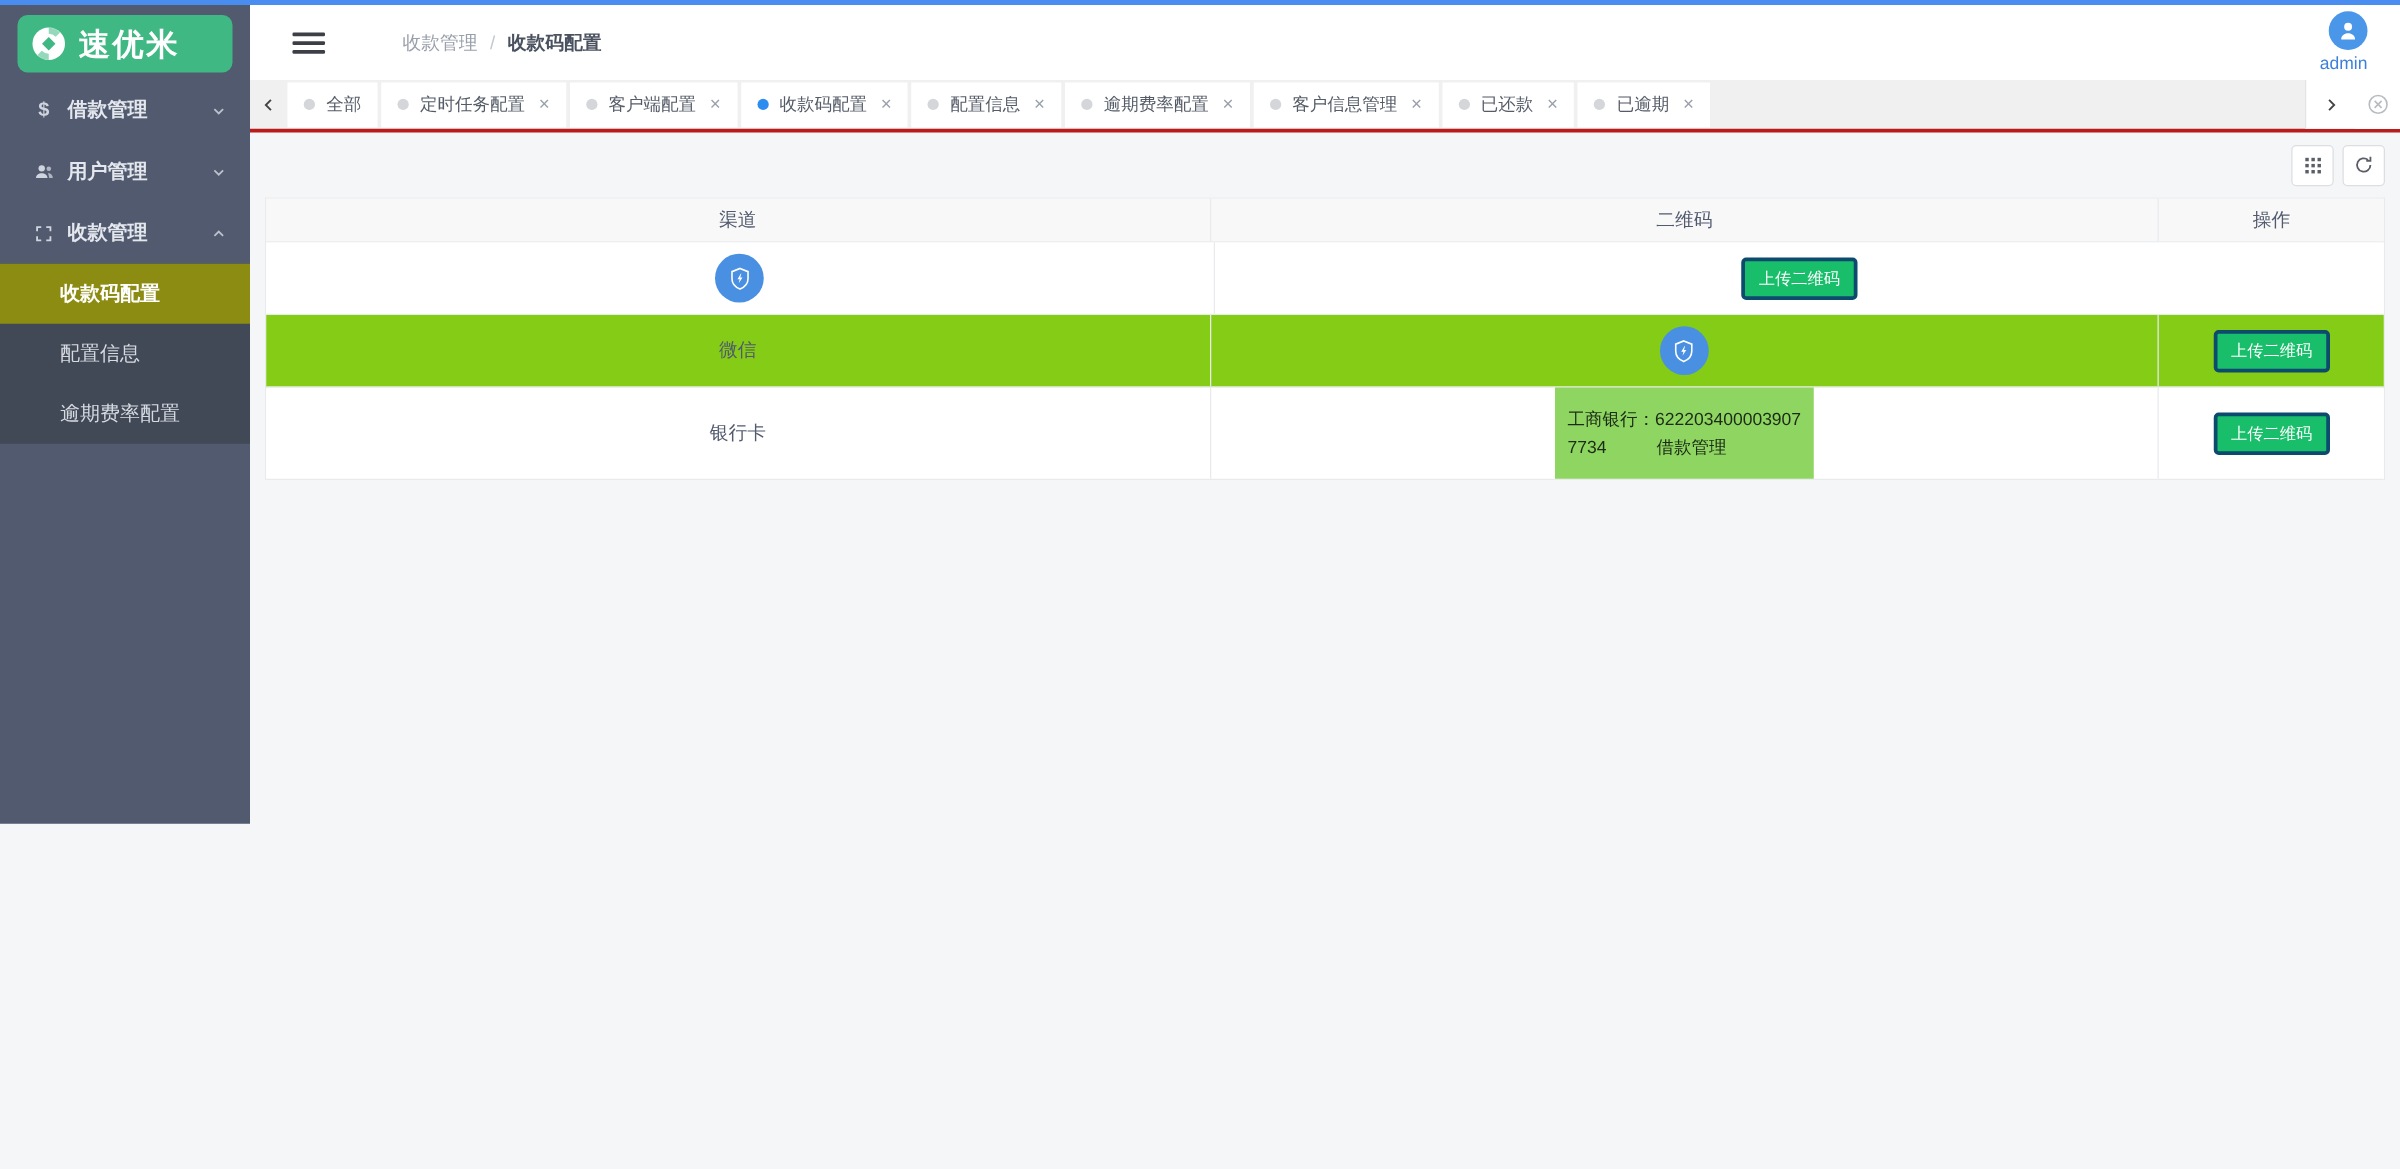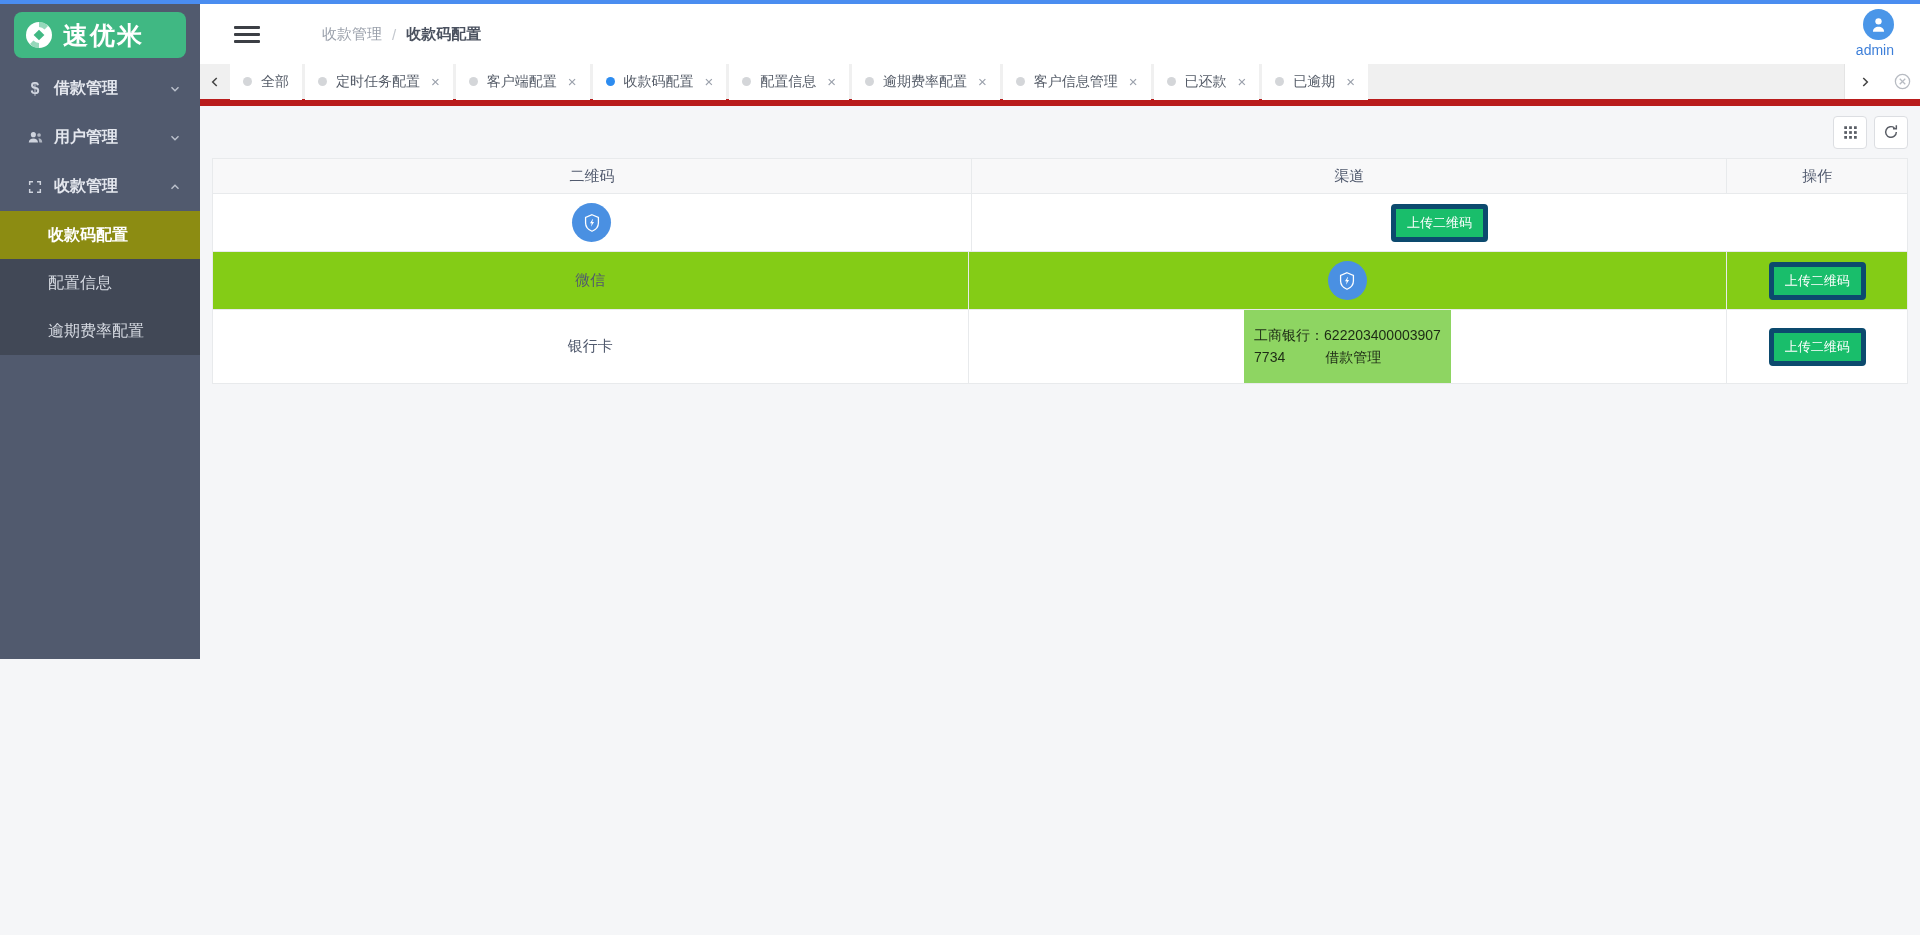--- a/index.html
+++ b/index.html
@@ -35,21 +35,21 @@
   .bc-parent { color:#9aa0ab; }
   .bc-sep { color:#c3c7ce; }
   .bc-current { color:#4a515f; font-weight:bold; }
   .user-block { position:absolute; right:26px; top:5px; display:flex; flex-direction:column;
     align-items:flex-end; cursor:pointer; }
   .avatar { width:31px; height:31px; border-radius:50%; background:#4a96e8;
     display:flex; align-items:center; justify-content:center; }
   .user-name { margin-top:2px; font-size:14px; color:#3d7fd9; }
 
   
-  .tabbar { height:42px; background:#f0f0f0; display:flex; align-items:stretch; border-bottom:7px solid #b91c1c; }
+  .tabbar { height:42px; background:#f0f0f0; display:flex; align-items:stretch; border-bottom:3px solid #b91c1c; }
   .tab-scroll-btn { width:30px; display:flex; align-items:center; justify-content:center;
     color:#555; cursor:pointer; }
   .tabs { display:flex; align-items:center; gap:3px; }
   .tab { height:36px; align-self:center; background:#fff; display:flex; align-items:center;
     gap:9px; padding:0 13px; font-size:14px; color:#555c68; cursor:pointer; white-space:nowrap; }
   .tab .dot { width:9px; height:9px; border-radius:50%; background:#d4d6d9; }
   .tab.active .dot { background:#2d8cf0; }
   .tab .close { color:#9aa0ab; font-size:15px; margin-left:2px; cursor:pointer; }
   .tab-filler { flex:1; }
   .tab-right { background:#fff; display:flex; align-items:center; }
@@ -74,21 +74,21 @@
   .tbody-row .tcell { min-height:57px; font-size:15px; color:#515a6e; }
   .tcell { display:flex; align-items:center; justify-content:center; }
   .col-channel { width:44.6%; border-right:1px solid #e8eaec; }
   .col-qr { width:44.8%; border-right:1px solid #e8eaec; }
   .col-action { flex:1; }
   .qr-placeholder { width:39px; height:39px; border-radius:50%; background:#4a90e2;
     display:flex; align-items:center; justify-content:center; }
   .bank-box { background:#8ed562; padding:15px 10px; font-size:14px; color:#1d2b15;
     line-height:1.55; text-align:left; }
   .bank-box .l2 { display:flex; gap:40px; }
-  .upload-btn { background:#19be6b; border:5px solid #0c4a6e; color:#fff; font-size:13px;
+  .upload-btn { background:#19be6b; border:3px solid #0c4a6e; color:#fff; font-size:13px;
     padding:5px 11px; border-radius:4px; cursor:pointer;
     font-family:"Liberation Sans","DejaVu Sans",sans-serif; }
   svg { display:block; }
 </style>
 </head>
 <body>
 
 <div class="top-line"></div>
 <div class="app">
 
@@ -270,22 +270,22 @@
       <div class="tool-btn">
         <svg width="16" height="16" viewBox="0 0 24 24" fill="none" stroke="#5a5e66" stroke-width="2.2">
           <path d="M20 12a8 8 0 1 1-2.8-6.1"></path>
             <polyline points="20,2 20,7 15,7" fill="none"></polyline>
         </svg>
       </div>
     </div>
 
     <div class="table">
       <div class="trow thead">
+        <div class="tcell col-channel">渠道</div>
         <div class="tcell col-qr">二维码</div>
-        <div class="tcell col-channel">渠道</div>
         <div class="tcell col-action">操作</div>
       </div>
 
       <div class="trow tbody-row">
         <div class="tcell col-qr">
           <div class="qr-placeholder">
             <svg width="22" height="22" viewBox="0 0 24 24" fill="none" stroke="#ffffff" stroke-width="1.4">
               <path d="M12 3 L19 5.8 V12 C19 16.2 16.2 19.3 12 21 C7.8 19.3 5 16.2 5 12 V5.8 Z"></path>
               <path d="M12.8 7.5 L9.8 12.4 H11.7 L10.9 16 L14.2 11 H12.2 L13.2 7.5 Z" fill="#ffffff" stroke="none"></path>
             </svg>

